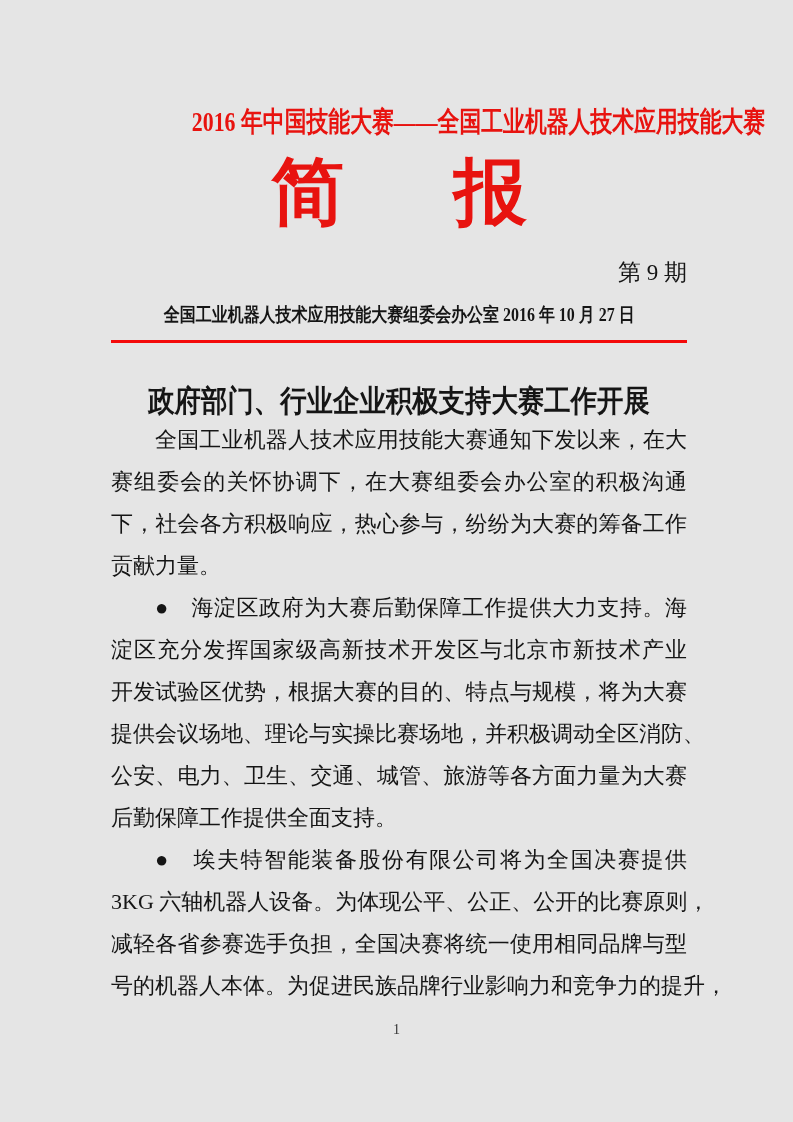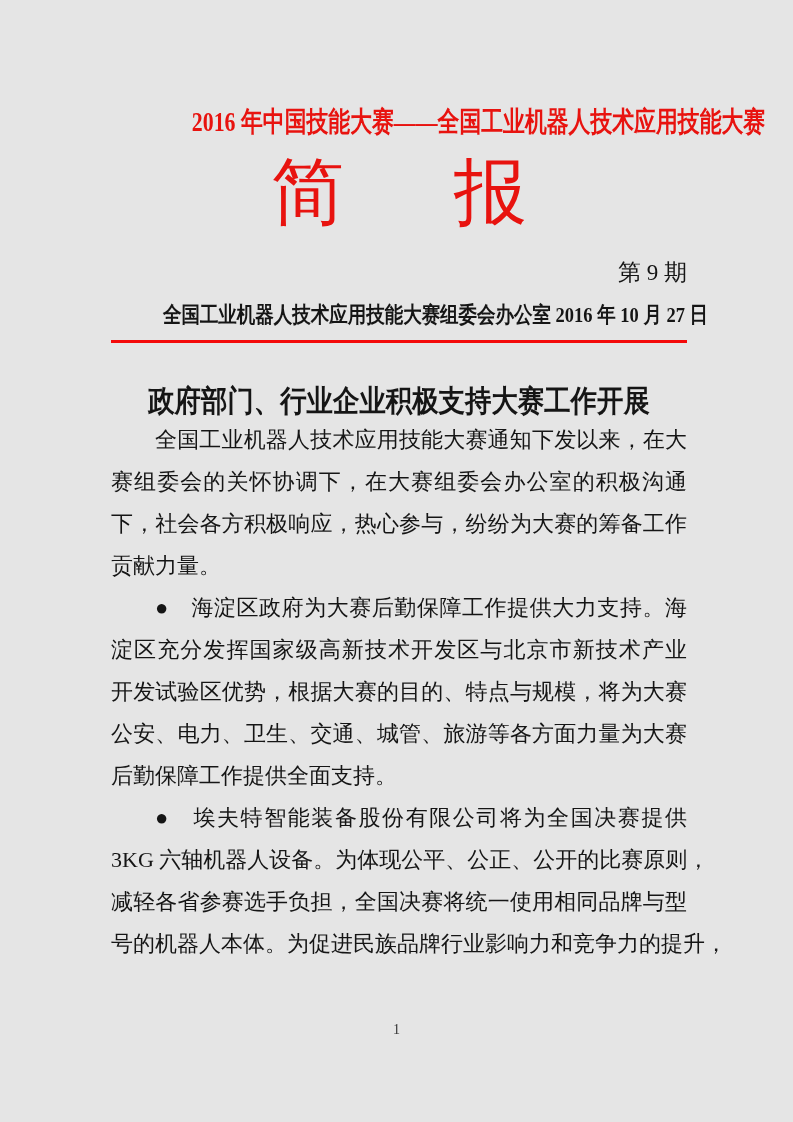--- a/index.html
+++ b/index.html
@@ -26,33 +26,33 @@
     line-height: 36px;
     height: 36px;
   }
   .scalex-78 { display: inline-block; white-space: nowrap; transform: scaleX(0.78); transform-origin: 50% 50%; }
   .scalex-84 { display: inline-block; white-space: nowrap; transform: scaleX(0.84); transform-origin: 50% 50%; }
   .scalex-88 { display: inline-block; white-space: nowrap; transform: scaleX(0.88); transform-origin: 50% 50%; }
   .masthead {
     text-align: center;
     color: var(--accent, #e8130f);
     font-size: 73px;
-    font-weight: normal;
+    font-weight: bold;
     line-height: 82px;
     margin-top: 12px;
   }
   .issue {
     text-align: right;
     font-size: 23px;
     margin-top: 24px;
     line-height: 30px;
   }
   .org-line {
     text-align: center;
-    font-size: 22px;
+    font-size: 19px;
     font-weight: bold;
     margin-top: 11px;
     line-height: 32px;
   }
   .red-rule {
     height: 3px;
     background: var(--rule, #f40a0a);
     margin-top: 9px;
     border: none;
   }
@@ -115,20 +115,21 @@
         <div class="paragraph">
           <div class="line first">全国工业机器人技术应用技能大赛通知下发以来，在大</div>
           <div class="line">赛组委会的关怀协调下，在大赛组委会办公室的积极沟通</div>
           <div class="line">下，社会各方积极响应，热心参与，纷纷为大赛的筹备工作</div>
           <div class="line end">贡献力量。</div>
         </div>
         <div class="paragraph">
           <div class="line first">● 海淀区政府为大赛后勤保障工作提供大力支持。海</div>
           <div class="line">淀区充分发挥国家级高新技术开发区与北京市新技术产业</div>
           <div class="line">开发试验区优势，根据大赛的目的、特点与规模，将为大赛</div>
+          <div class="line">提供会议场地、理论与实操比赛场地，并积极调动全区消防、</div>
           <div class="line">公安、电力、卫生、交通、城管、旅游等各方面力量为大赛</div>
           <div class="line end">后勤保障工作提供全面支持。</div>
         </div>
         <div class="paragraph">
           <div class="line first">● 埃夫特智能装备股份有限公司将为全国决赛提供</div>
           <div class="line">3KG 六轴机器人设备。为体现公平、公正、公开的比赛原则，</div>
           <div class="line">减轻各省参赛选手负担，全国决赛将统一使用相同品牌与型</div>
           <div class="line">号的机器人本体。为促进民族品牌行业影响力和竞争力的提升，</div>
         </div>
       </div>

